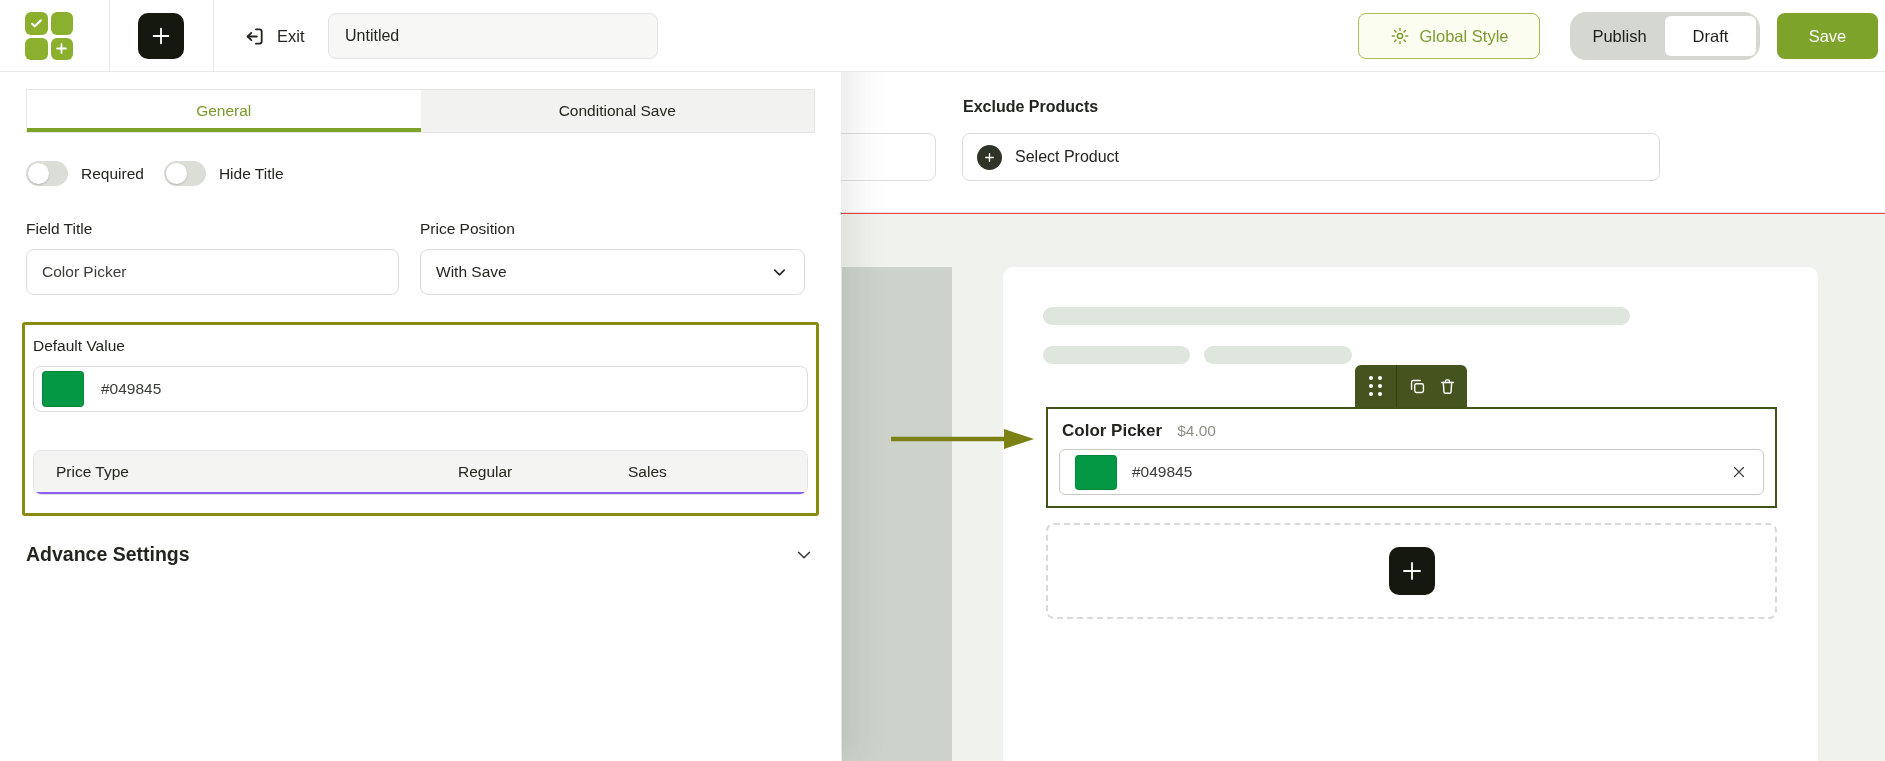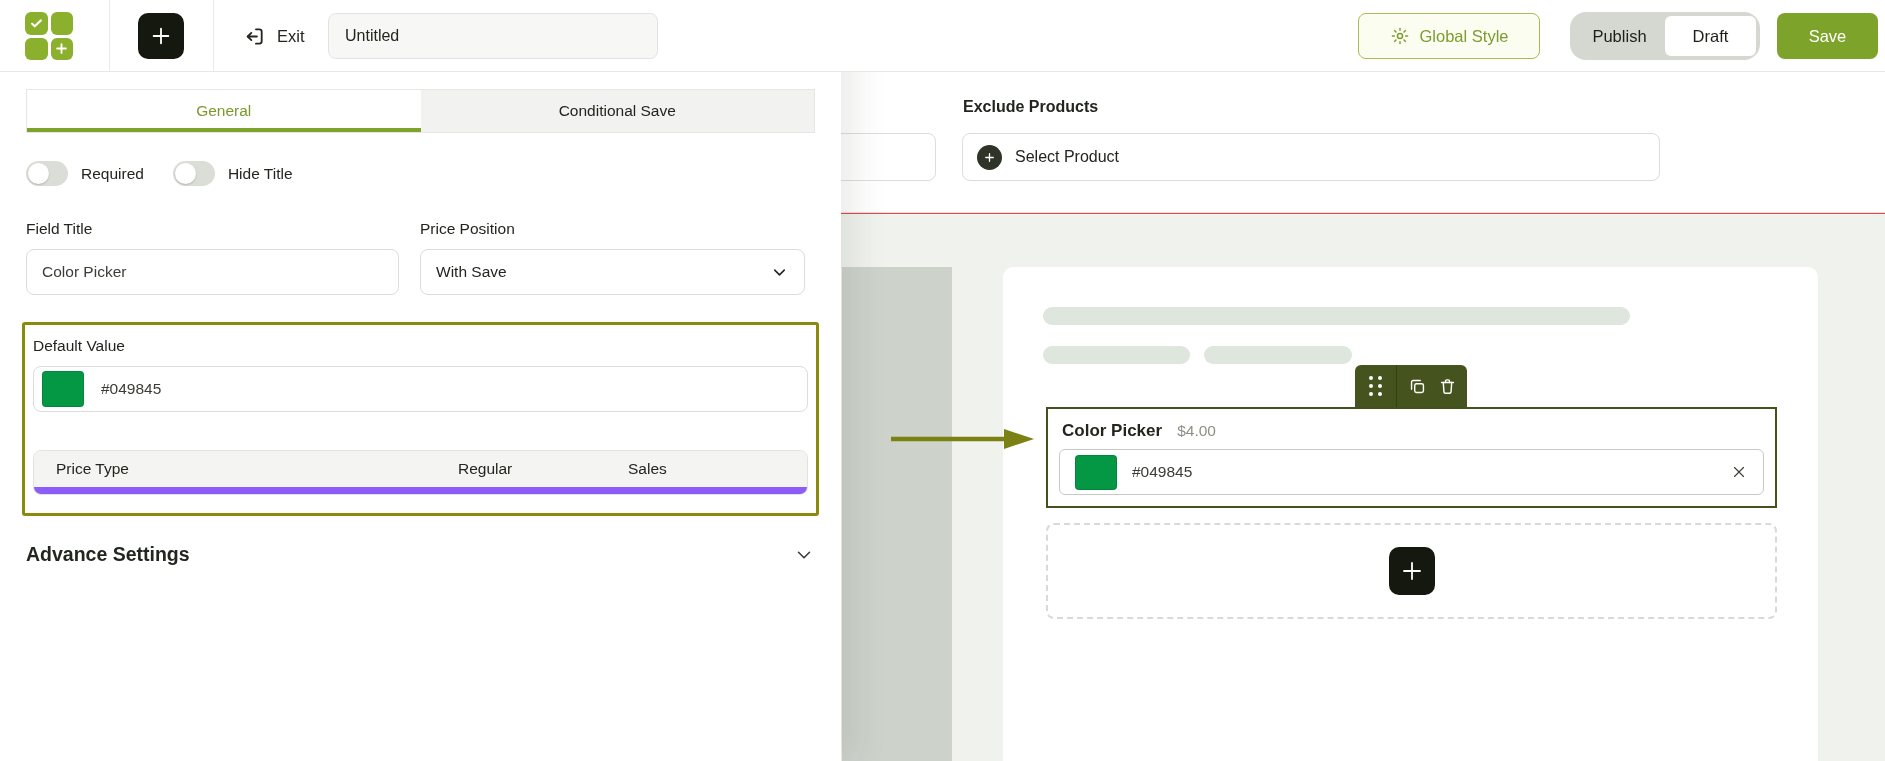--- a/index.html
+++ b/index.html
@@ -87,41 +87,41 @@
            box-shadow:12px 0 34px rgba(40,45,30,.10); z-index:30; padding:0 26px; }
   .panel-head { display:flex; align-items:center; justify-content:space-between; padding-top:30px; height:70px; }
   .panel-title { font-size:19.5px; font-weight:600; }
   .close-btn { width:38px; height:38px; border:1px solid #c9c9c7; border-radius:9px; background:#fff;
                display:flex; align-items:center; justify-content:center; cursor:pointer; }
   .close-btn svg { width:17px; height:17px; }
   .tabs { margin-top:19px; height:44px; display:flex; background:#f2f2f0; border:1px solid #e6e6e4; }
   .tab { flex:1; display:flex; align-items:center; justify-content:center; font-size:15.5px;
          color:#23261e; cursor:pointer; }
   .tab.active { background:#fff; box-shadow:inset 0 -4px 0 #7da32b; color:#7a9a2a; font-weight:500; }
-  .toggles { margin-top:28px; display:flex; align-items:center; gap:29px; }
+  .toggles { margin-top:28px; display:flex; align-items:center; gap:20px; }
   .toggle-group { display:flex; align-items:center; gap:13px; }
   .switch { width:42px; height:25px; background:#dbded6; border-radius:13px; position:relative; cursor:pointer; flex:none; }
   .switch .knob { position:absolute; left:2px; top:2px; width:21px; height:21px; background:#fff;
                   border-radius:50%; box-shadow:0 1px 2px rgba(0,0,0,.18); }
   .fields { margin-top:34px; display:grid; grid-template-columns:373px 385px; gap:21px; }
   .f-label { margin-bottom:11px; }
   .text-input { width:100%; height:46px; border:1px solid #dcdcda; border-radius:8px; padding:0 15px;
                 font:inherit; color:#3a3d35; background:#fff; }
   .select { height:46px; border:1px solid #dcdcda; border-radius:8px; display:flex; align-items:center;
             justify-content:space-between; padding:0 15px; background:#fff; cursor:pointer; }
   .select svg { width:19px; height:19px; flex:none; }
   .highlight-box { margin:27px -4px 0; border:3px solid #8a8a0c; border-radius:3px; padding:12px 8px 18px; }
   .dv-label { margin-bottom:11px; }
   .color-input { height:46px; border:1px solid #dcdcda; border-radius:8px; display:flex; align-items:center;
                  padding:0 8px; gap:17px; cursor:pointer; background:#fff; }
   .color-input .swatch { width:42px; height:36px; }
   .hex { color:#3a3d35; }
   .price-table { margin-top:38px; border:1px solid #e2e2e0; border-radius:8px; overflow:hidden; }
   .pt-head { display:grid; grid-template-columns:424px 170px 1fr; background:#f4f4f2;
-             border-bottom:7px solid #8b5cf6; height:43px; align-items:center; font-weight:500; }
+             border-bottom:2px solid #8b5cf6; height:43px; align-items:center; font-weight:500; }
   .pt-head .c1 { padding-left:22px; }
   .pt-body { position:relative; height:107px; background:#fff; }
   .pt-body .select { position:absolute; left:21px; top:38px; width:382px; }
   .pt-body .num { position:absolute; top:38px; height:46px; border:1px solid #dcdcda; border-radius:8px;
                   padding:0 13px; font:inherit; color:#3a3d35; }
   .pt-body .reg { left:424px; width:152px; }
   .pt-body .sal { left:594px; width:149px; }
   .advance { margin-top:27px; display:flex; align-items:center; justify-content:space-between; cursor:pointer; }
   .advance-title { font-size:19.5px; font-weight:600; }
   .advance svg { width:22px; height:22px; }

